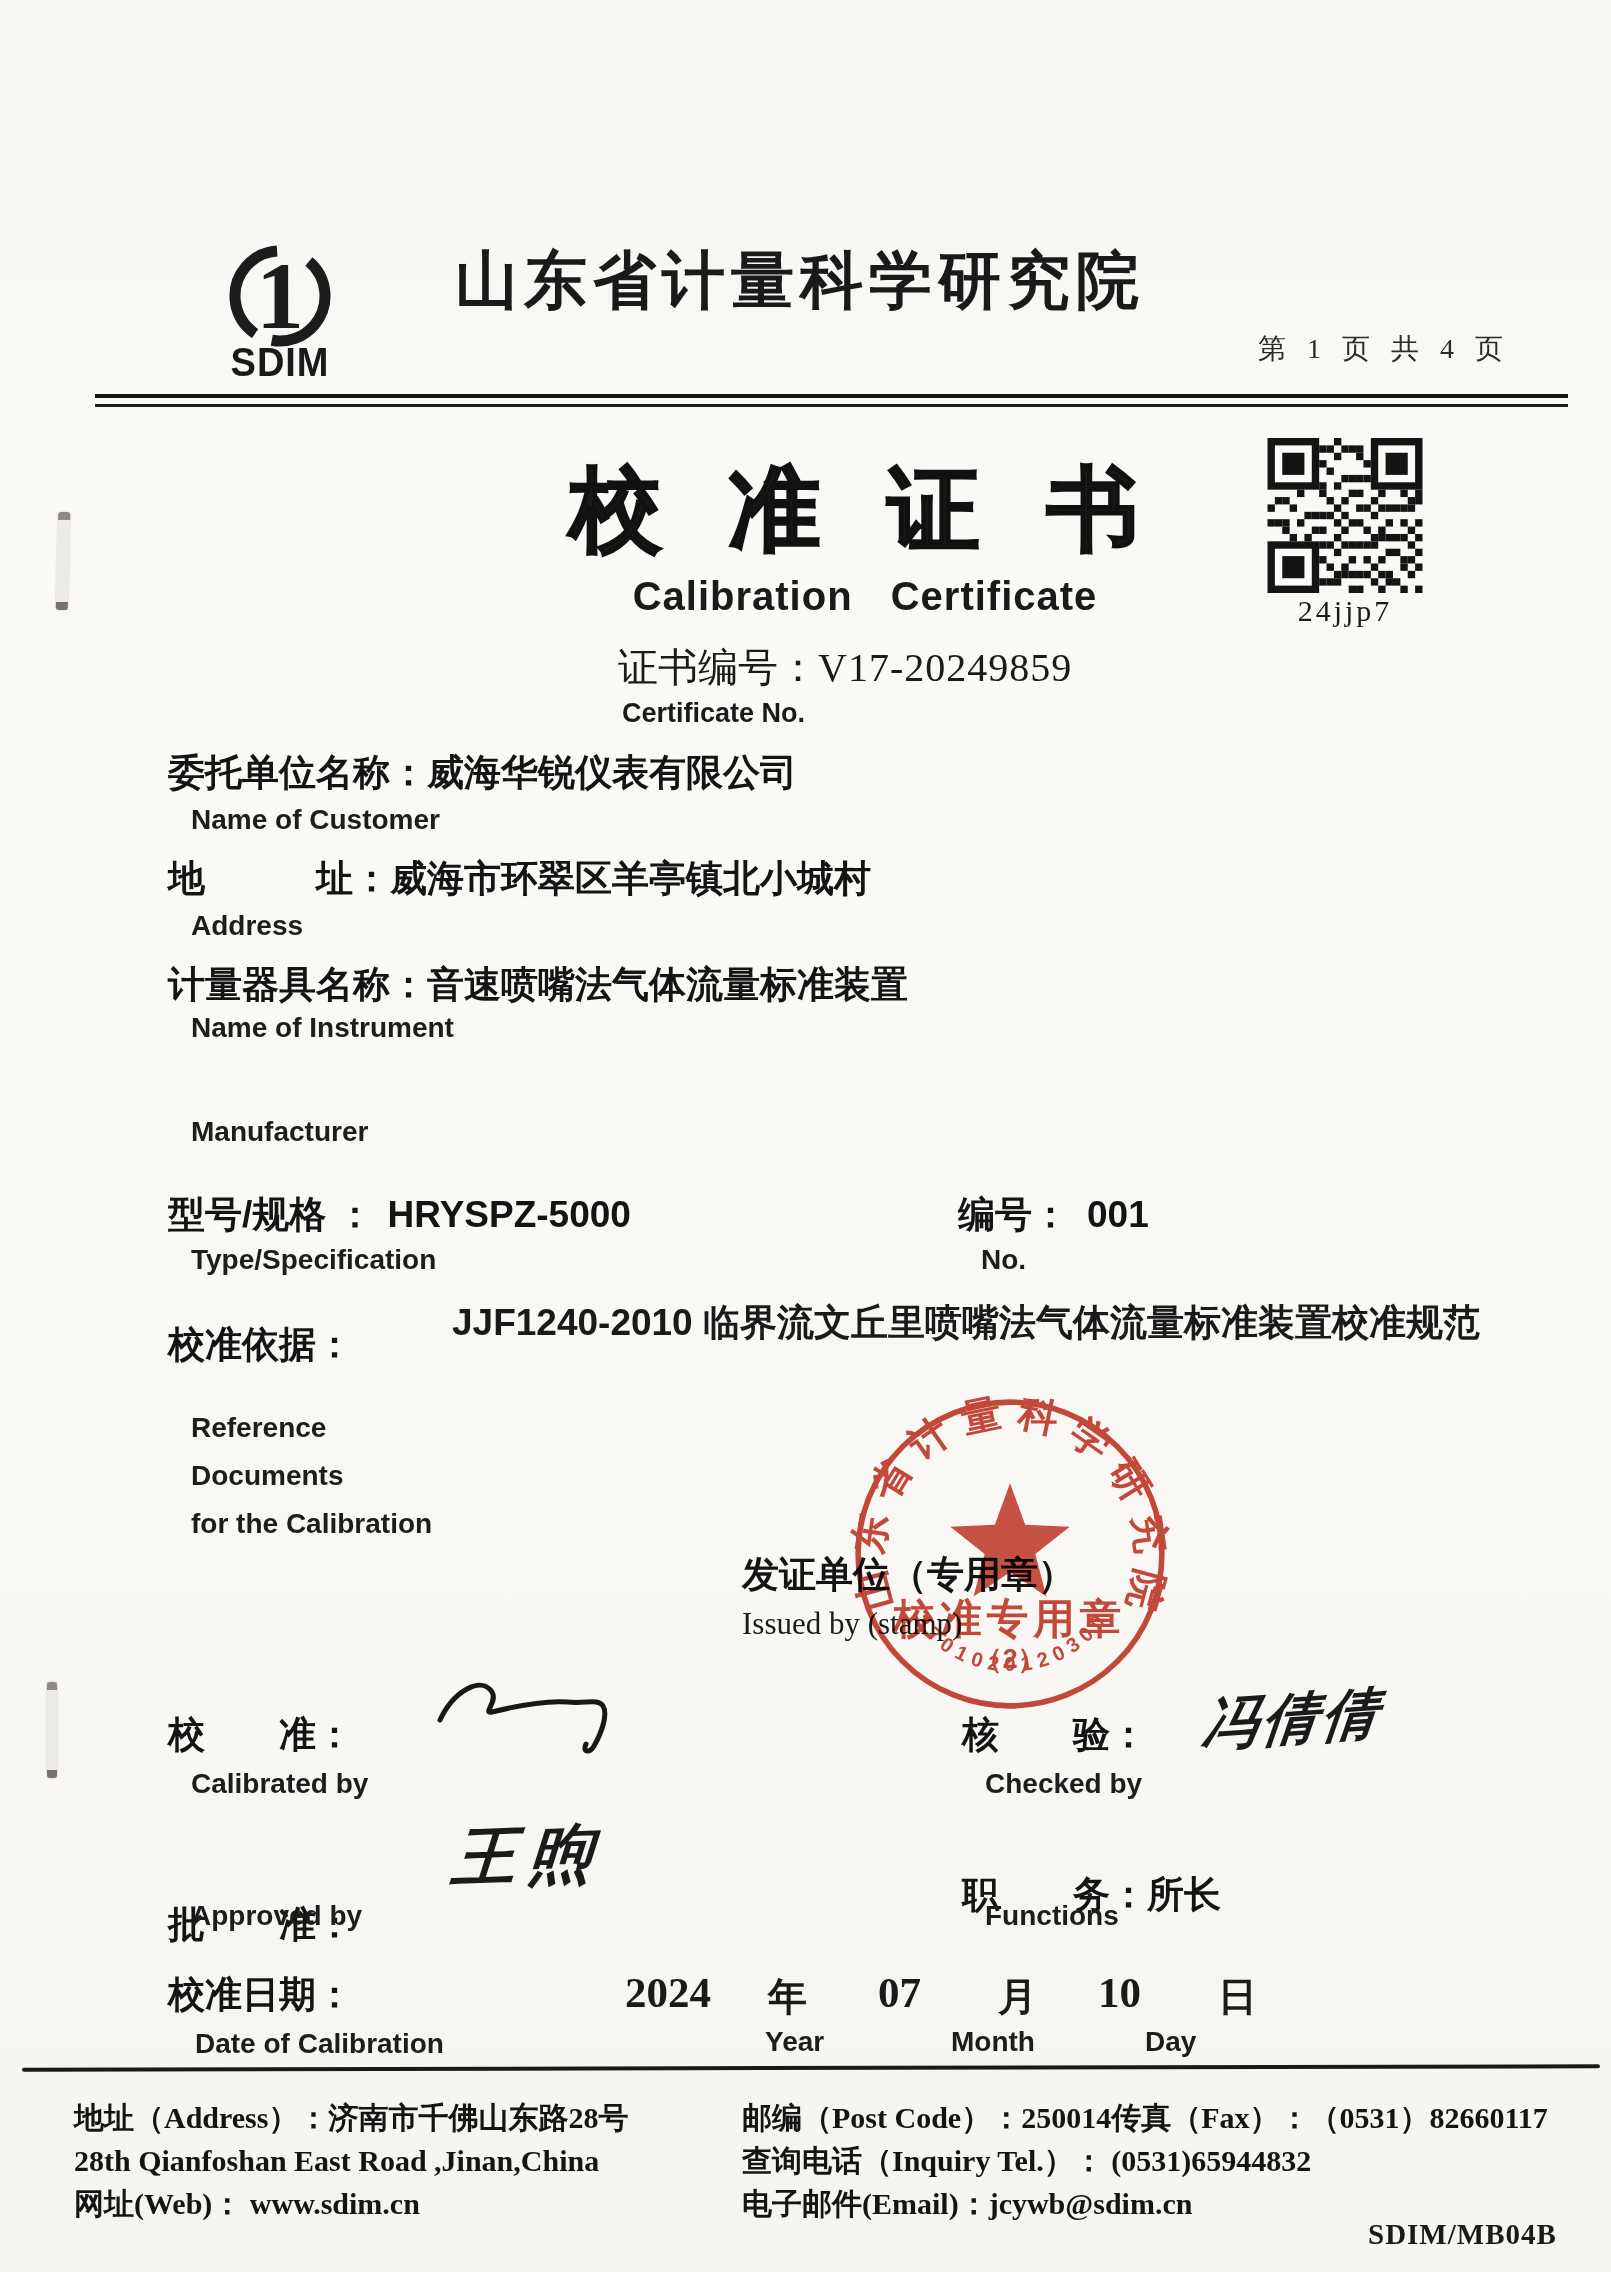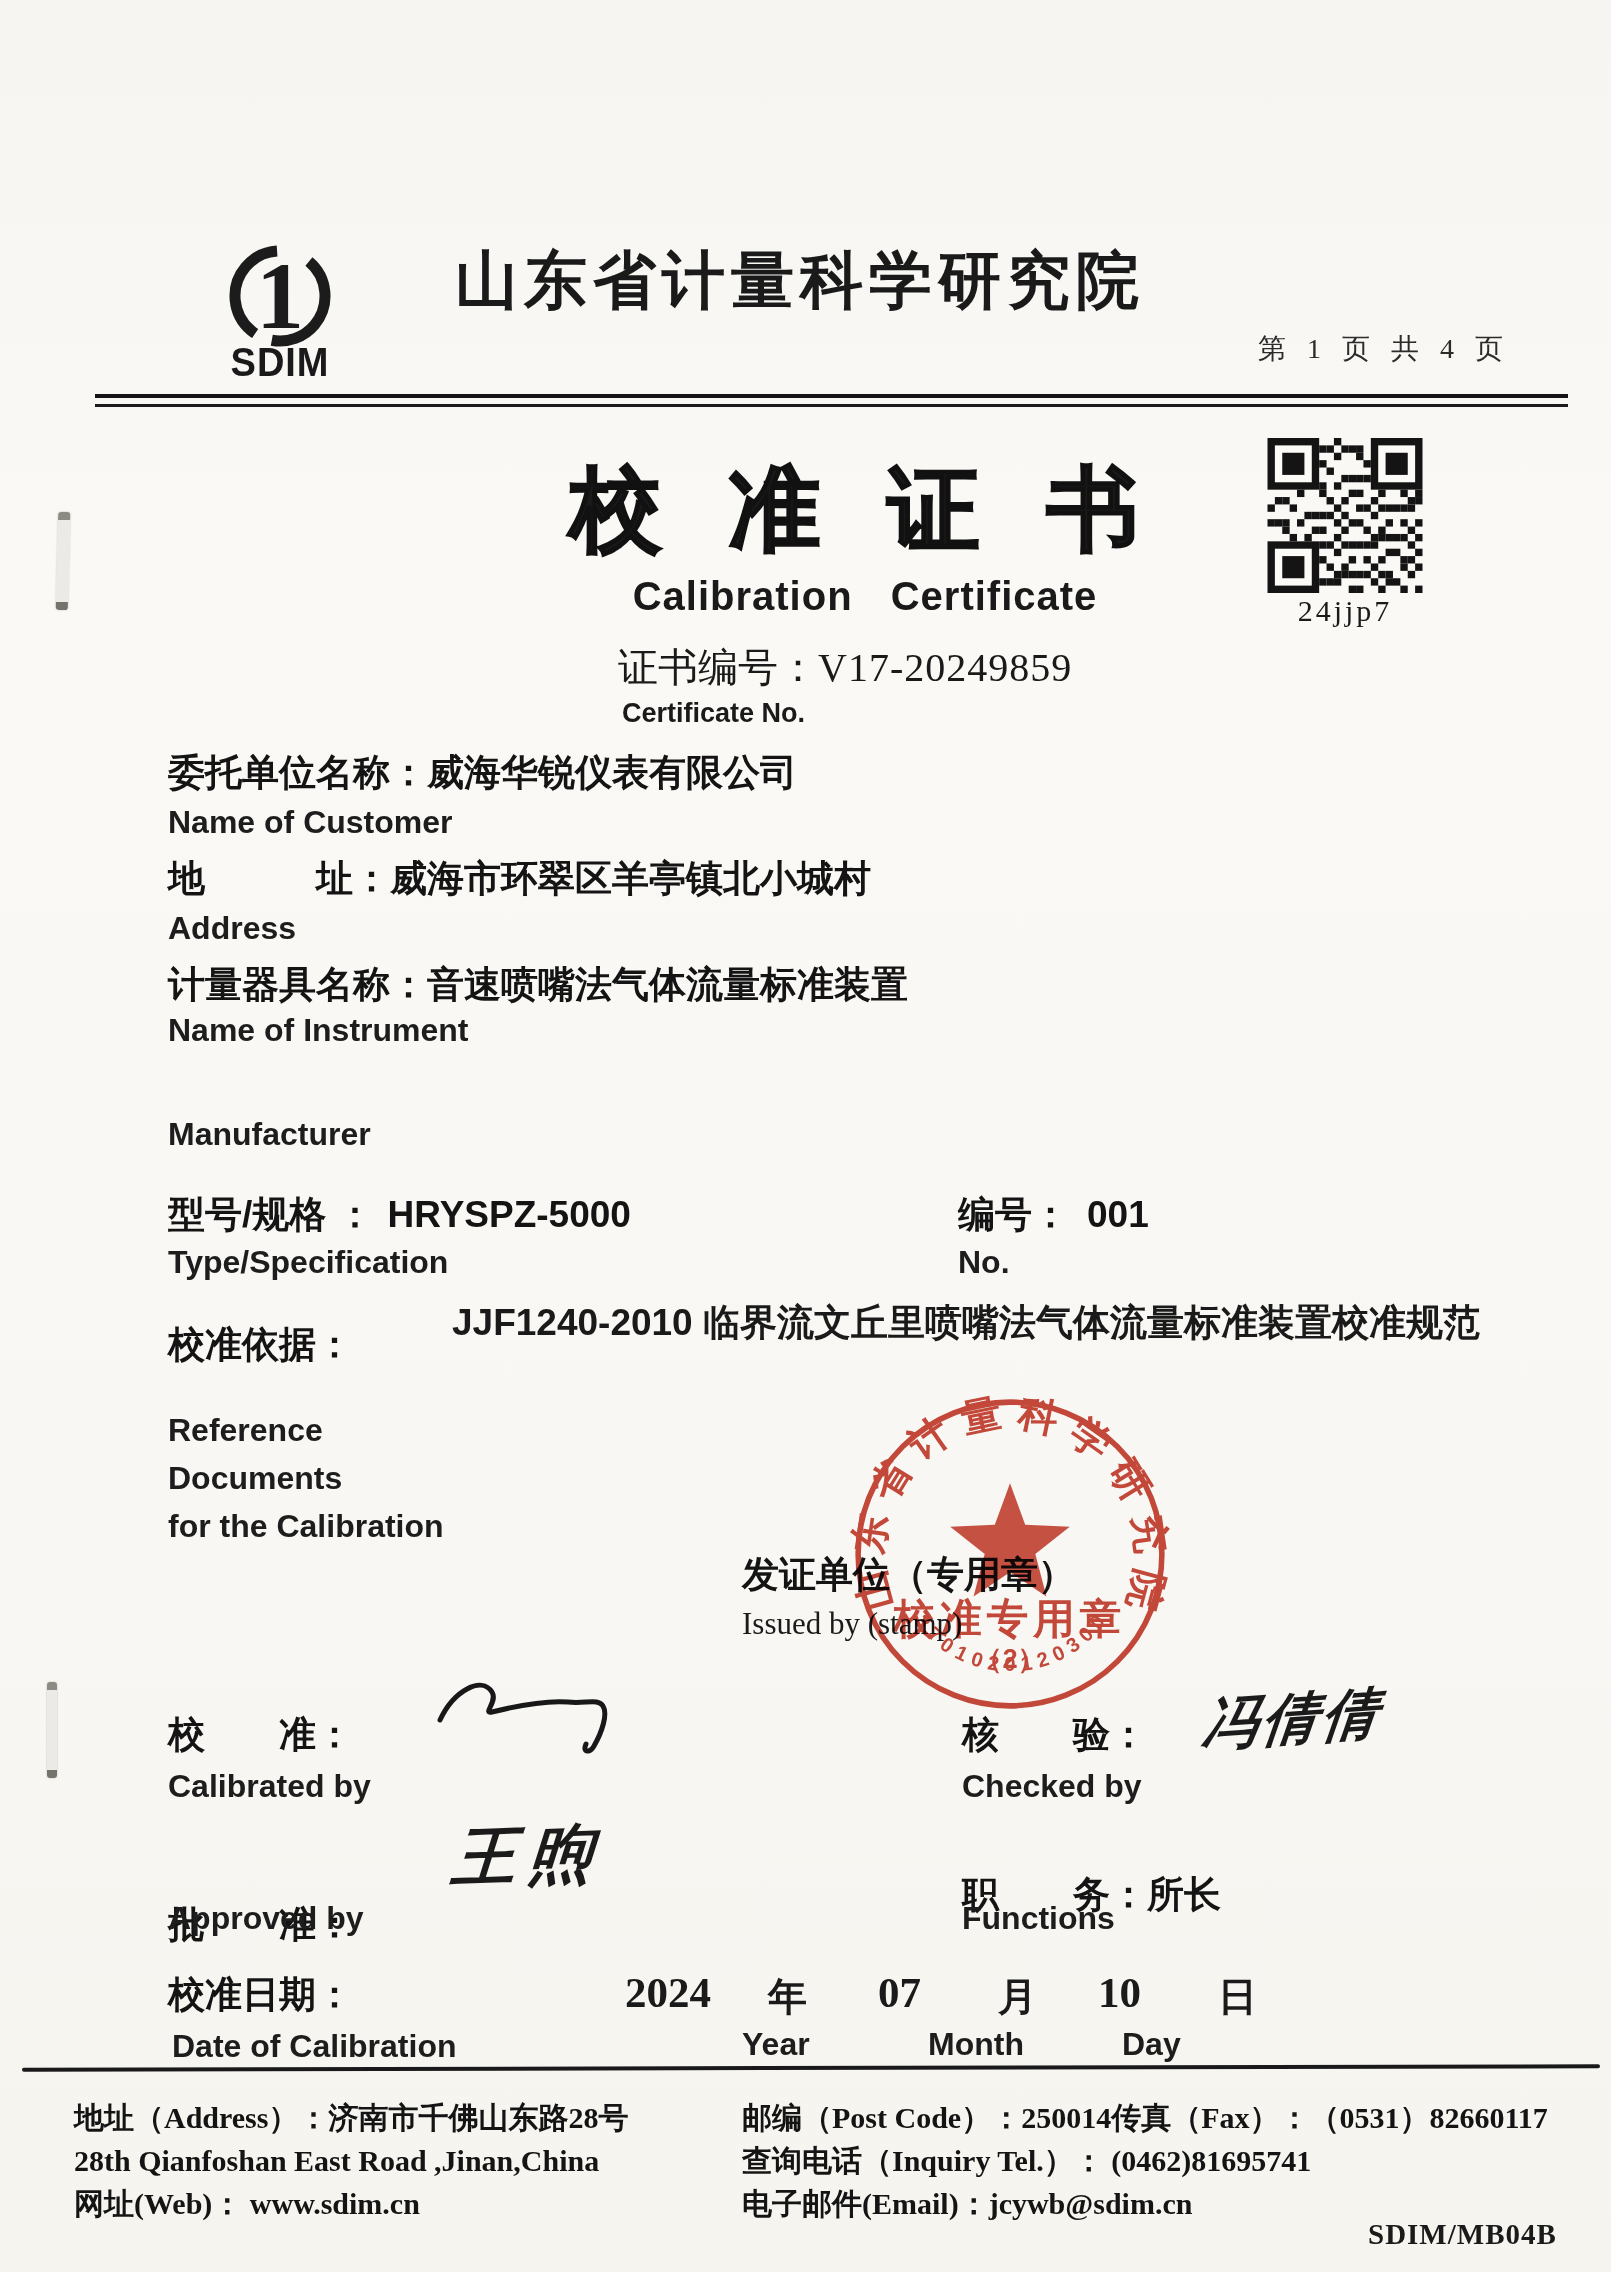--- a/index.html
+++ b/index.html
@@ -21,21 +21,21 @@
   .title-cn{font-size:92px;font-weight:900;letter-spacing:22px;text-align:center;
             -webkit-text-stroke:2px #111;}
   .title-en{font-size:40px;font-weight:700;word-spacing:26px;letter-spacing:1px;text-align:center;}
 
   .certno{font-size:40px;}
   .certno .val{letter-spacing:1px;}
   .certno-en{font-size:27px;font-weight:700;}
 
   .cn-label{font-size:37px;font-weight:700;color:#141414;white-space:nowrap;}
   .cn-value{font-size:37px;font-weight:700;color:#141414;}
-  .en-label{font-size:32px;font-weight:700;color:#1d1d1d;}
+  .en-label{font-size:28px;font-weight:700;color:#1d1d1d;margin-left:23px;}
 
   .ref-value{font-size:37px;font-weight:700;line-height:1.58;width:1075px;}
 
   .handwrite{font-style:italic;font-weight:700;color:#1b1b1b;}
   .sig-checked{font-size:56px;transform:rotate(-4deg) skewX(-10deg);letter-spacing:4px;}
   .sig-approved{font-size:64px;transform:rotate(-2deg) skewX(-6deg);letter-spacing:12px;}
 
   .date-num{font-size:43px;font-weight:600;}
   .date-unit{font-size:39px;font-weight:700;}
 
@@ -322,18 +322,18 @@
   <div class="abs sans en-label" style="left:928px;top:2026px;">Month</div>
   <div class="abs sans en-label" style="left:1122px;top:2026px;">Day</div>
 
   <div class="abs rule-bottom" style="left:22px;top:2066px;width:1578px;"></div>
 
   <div class="abs serif foot" style="left:74px;top:2096px;">地址（Address）：济南市千佛山东路28号</div>
   <div class="abs serif foot" style="left:74px;top:2139px;">28th Qianfoshan East Road ,Jinan,China</div>
   <div class="abs serif foot" style="left:74px;top:2182px;">网址(Web)：  www.sdim.cn</div>
 
   <div class="abs serif foot" style="left:742px;top:2096px;">邮编（Post Code）：250014传真（Fax）：（0531）82660117</div>
-  <div class="abs serif foot" style="left:742px;top:2139px;">查询电话（Inquiry Tel.）： (0462)81695741</div>
+  <div class="abs serif foot" style="left:742px;top:2139px;">查询电话（Inquiry Tel.）： (0531)65944832</div>
   <div class="abs serif foot" style="left:742px;top:2182px;">电子邮件(Email)：jcywb@sdim.cn</div>
 
   <div class="abs serif form-code" style="left:1368px;top:2218px;">SDIM/MB04B</div>
 
 </div>
 
 </body></html>

